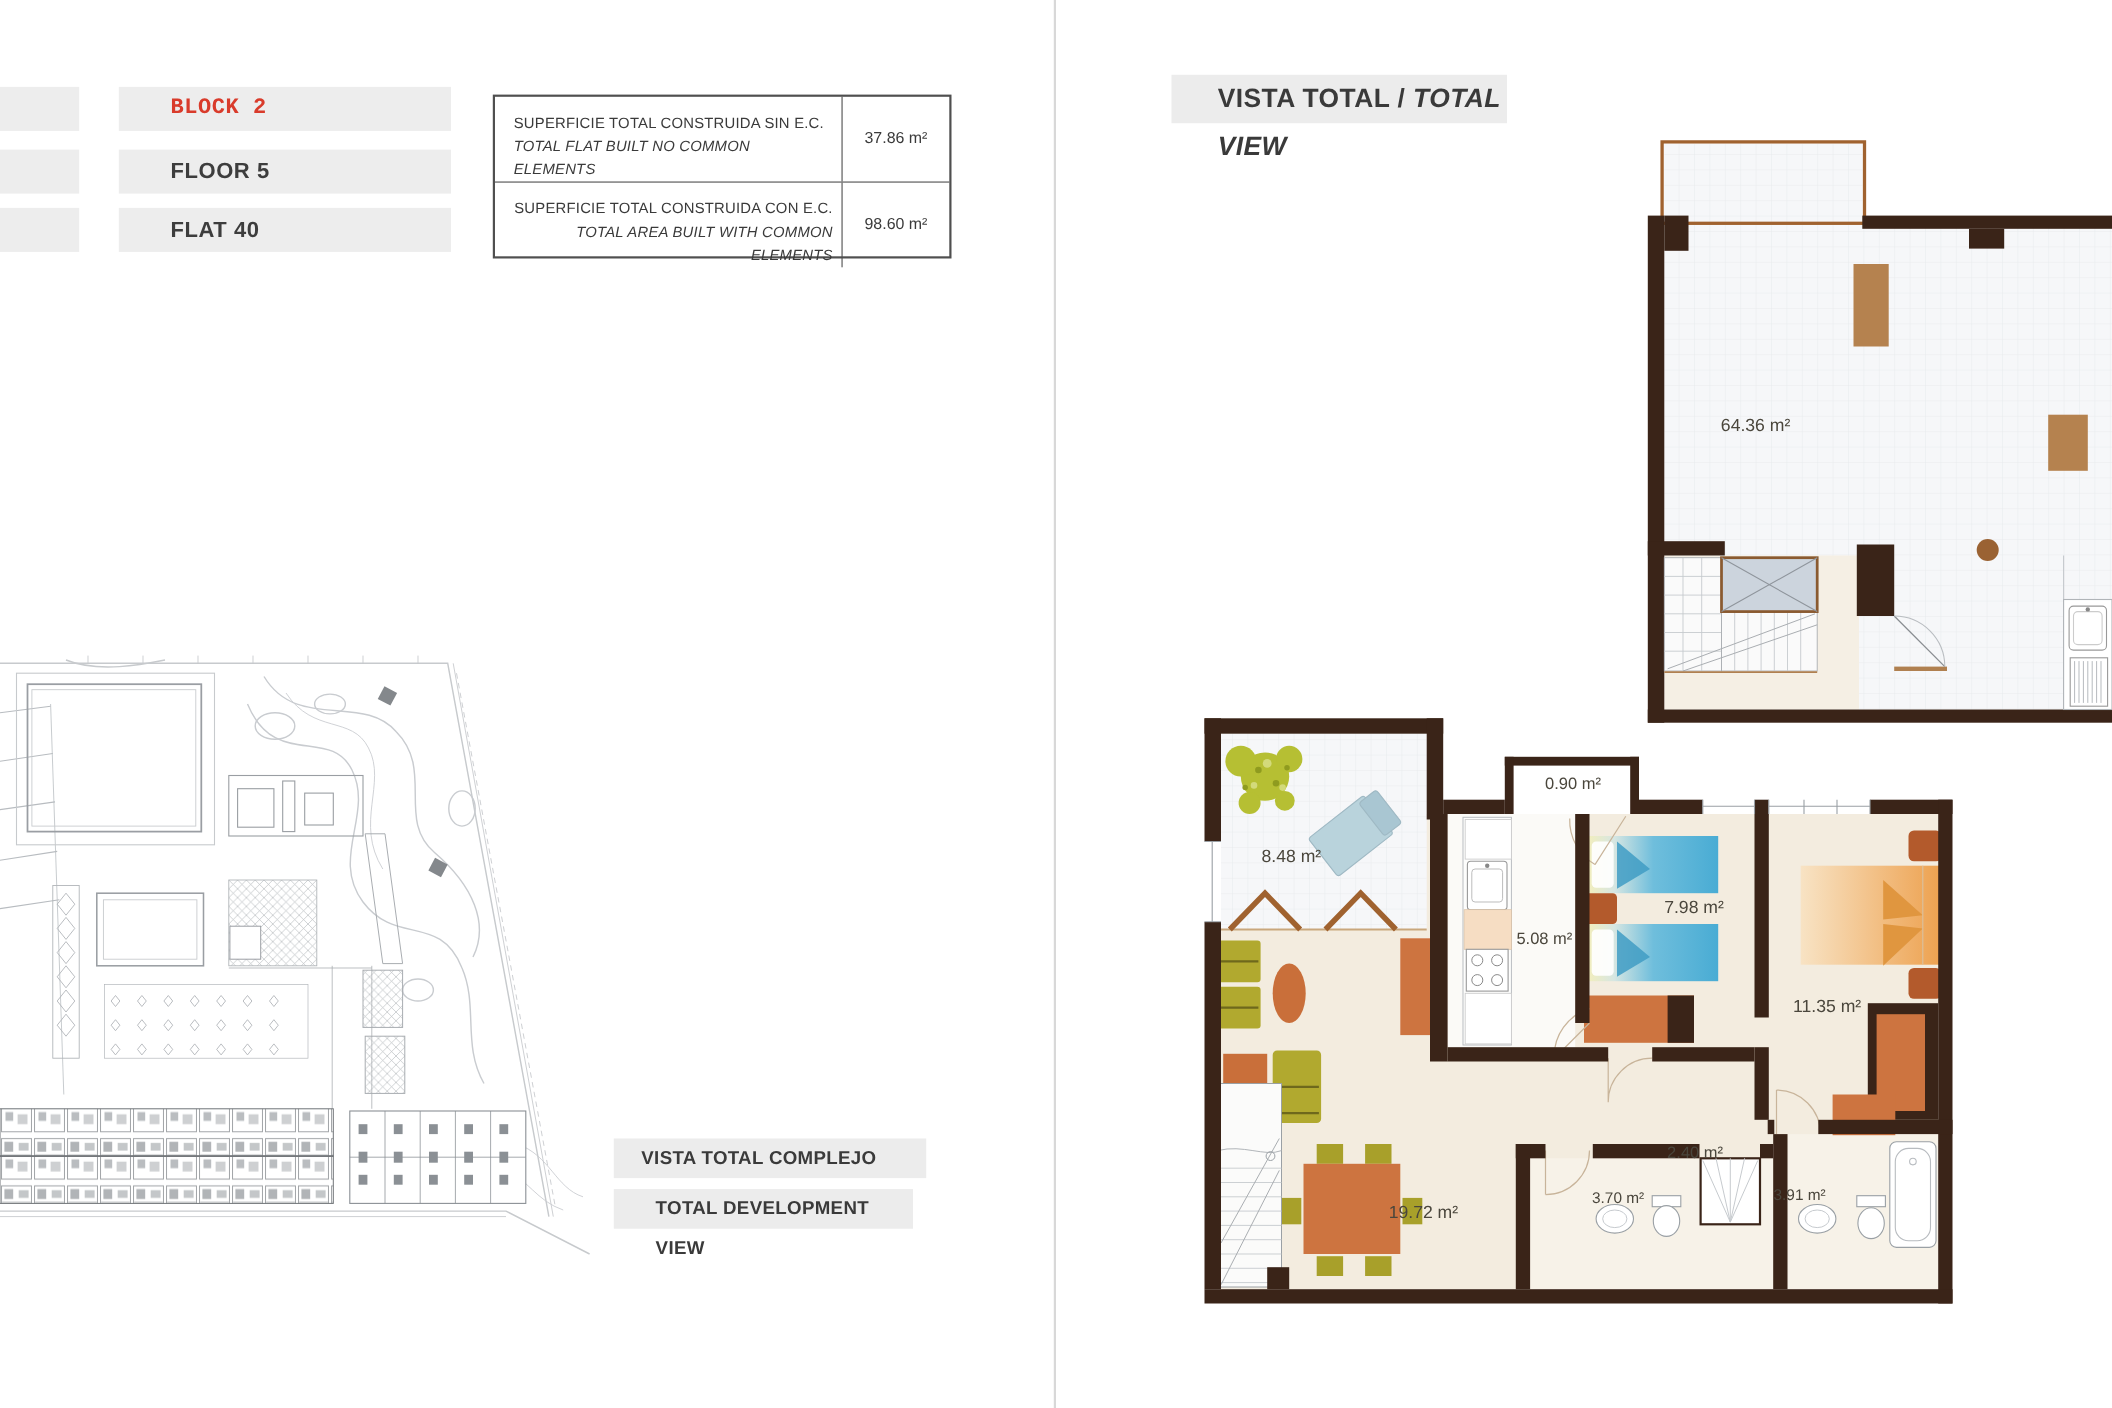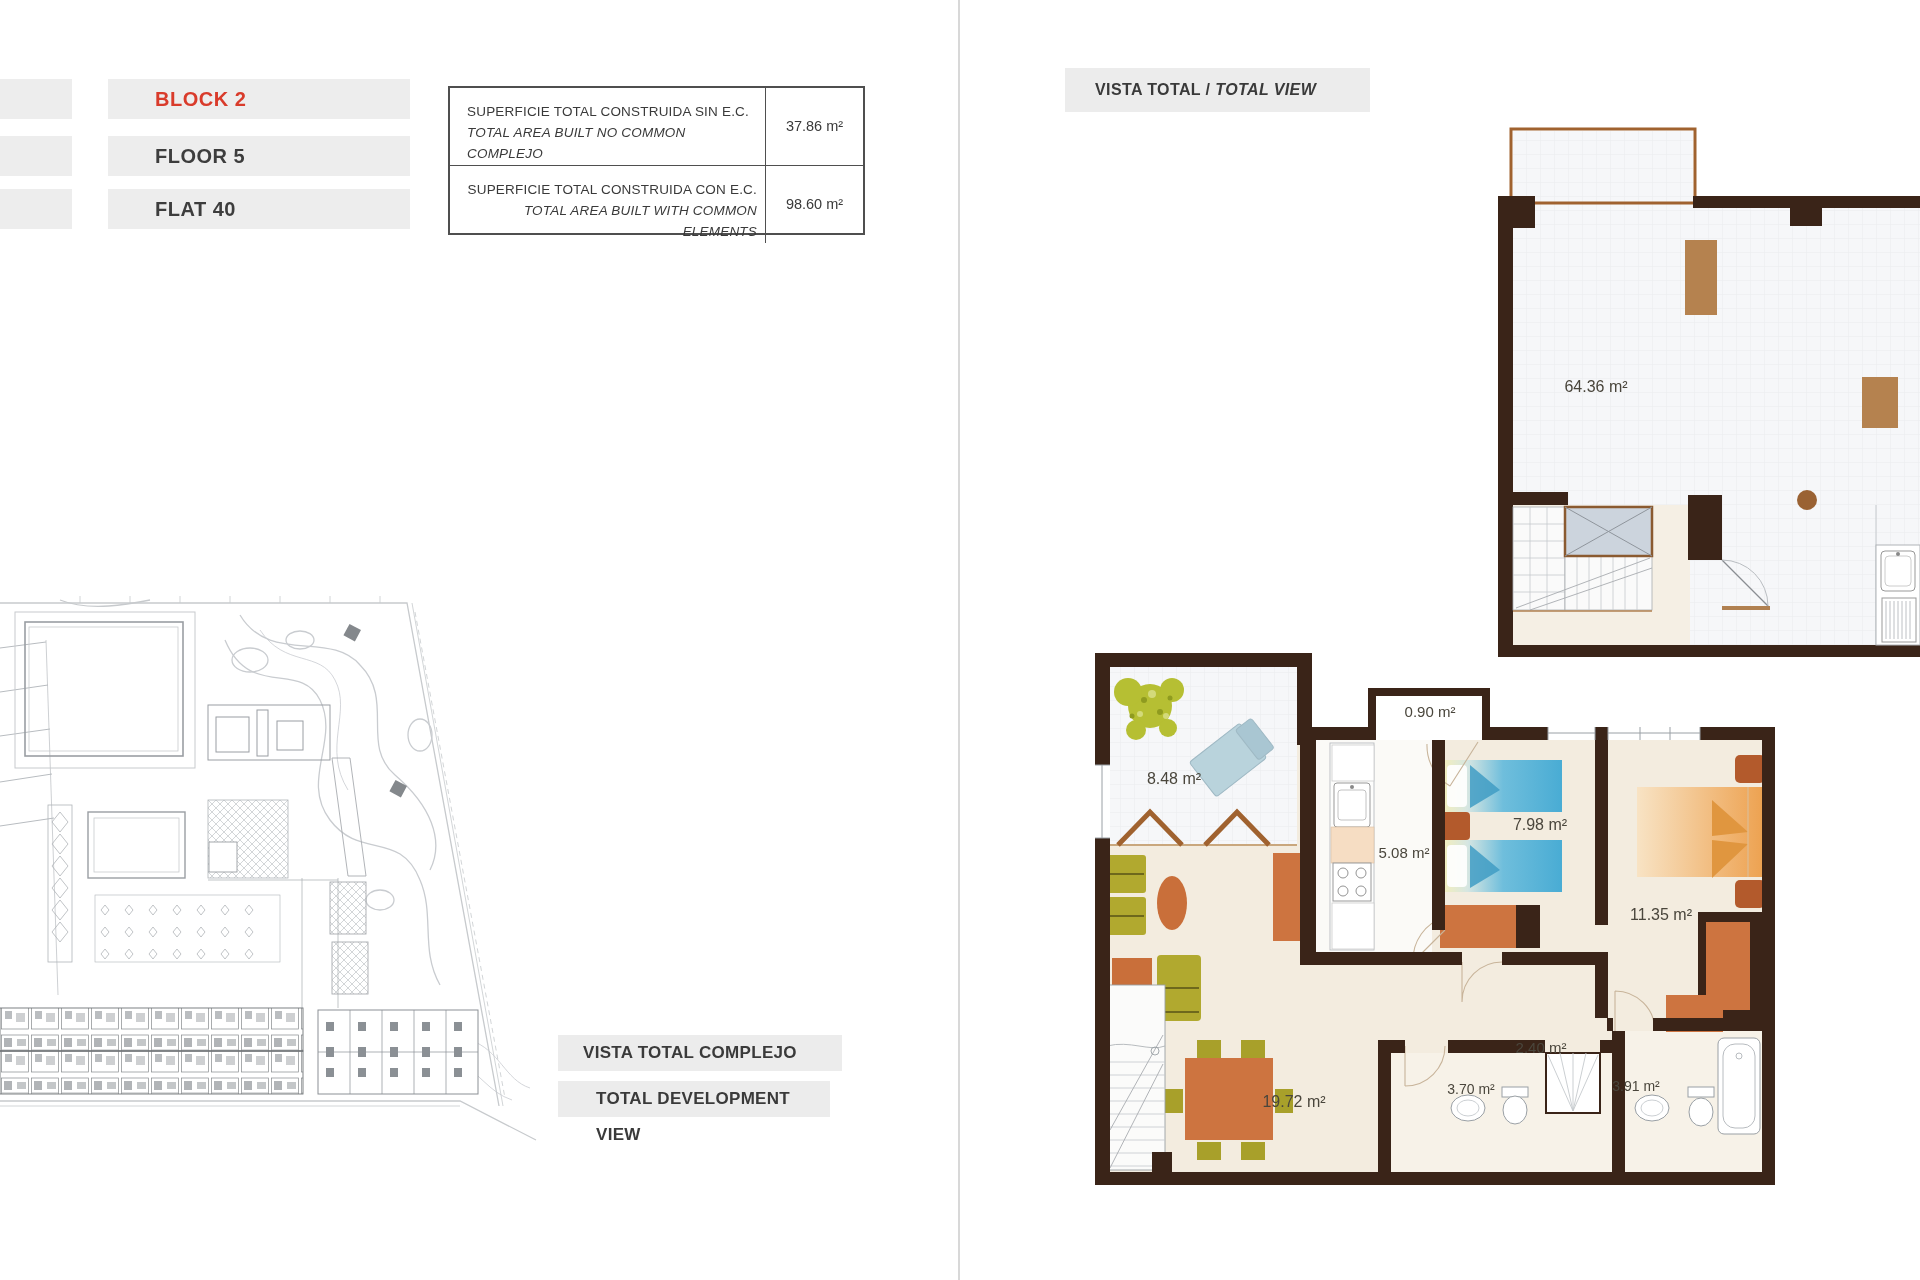--- a/index.html
+++ b/index.html
@@ -6,35 +6,35 @@
   body{width:1920px;height:1280px;position:relative;overflow:hidden;
        font-family:"Liberation Sans", sans-serif;color:#3c3c3c;}
   .abs{position:absolute;}
   
   .fold{left:958px;top:0;width:2px;height:1280px;background:#d8d8d8;}
   
   .stub{left:0;width:72px;height:40px;background:#ededed;}
   .ubox{left:108px;width:302px;height:40px;background:#ededed;
         font-size:20px;font-weight:bold;letter-spacing:.5px;line-height:40px;
         padding-left:47px;box-sizing:border-box;color:#3d3d3d;}
-  .ubox.red{color:#d93b2b;}
+  .ubox.red{color:#d93b2b;font-family:Liberation Mono, monospace;}
   
   .atable{left:448px;top:86px;width:417px;height:149px;border:2px solid #4f4f4f;
           box-sizing:border-box;display:flex;flex-direction:column;}
   .arow{flex:1;display:flex;border-bottom:1px solid #4f4f4f;}
   .arow:last-child{border-bottom:none;text-align:right;}
   .acell{width:315px;box-sizing:border-box;padding:14px 8px 0 17px;
          font-size:13.5px;line-height:1.55;color:#3a3a3a;letter-spacing:.2px;}
   .acell .en{font-style:italic;display:block;}
   .aval{flex:1;border-left:1px solid #4f4f4f;display:flex;align-items:center;
         justify-content:center;font-size:14.5px;color:#3a3a3a;}
   
   .hbox{background:#ececec;color:#3a3a3a;font-weight:bold;box-sizing:border-box;}
-  .vt{left:1065px;top:68px;width:305px;height:44px;font-size:16px;
-      line-height:44px;padding-left:30px;letter-spacing:.4px;}
+  .vt{left:1065px;top:68px;width:305px;height:44px;font-size:24px;
+      line-height:44px;padding-left:42px;letter-spacing:.4px;}
   .vt .en{font-style:italic;font-weight:bold;}
   .dev1{left:558px;top:1035px;width:284px;height:36px;font-size:17px;
         line-height:36px;padding-left:25px;letter-spacing:.3px;}
   .dev2{left:558px;top:1081px;width:272px;height:36px;font-size:17px;
         line-height:36px;padding-left:38px;letter-spacing:.3px;}
   svg text{font-family:"Liberation Sans", sans-serif;fill:#4a463c;}
 </style>
 </head>
 <body>
 
@@ -45,21 +45,21 @@
 <div class="abs stub" style="top:189px"></div>
 
 <div class="abs ubox red" style="top:79px">BLOCK 2</div>
 <div class="abs ubox" style="top:136px">FLOOR 5</div>
 <div class="abs ubox" style="top:189px">FLAT 40</div>
 
 <div class="abs atable">
   <div class="arow">
     <div class="acell">
       <span>SUPERFICIE TOTAL CONSTRUIDA SIN E.C.</span>
-      <span class="en">TOTAL AREA BUILT NO COMMON COMPLEJO</span>
+      <span class="en">TOTAL FLAT BUILT NO COMMON ELEMENTS</span>
     </div>
     <div class="aval">37.86 m²</div>
   </div>
   <div class="arow">
     <div class="acell">
       <span>SUPERFICIE TOTAL CONSTRUIDA CON E.C.</span>
       <span class="en">TOTAL AREA BUILT WITH COMMON ELEMENTS</span>
     </div>
     <div class="aval">98.60 m²</div>
   </div>

